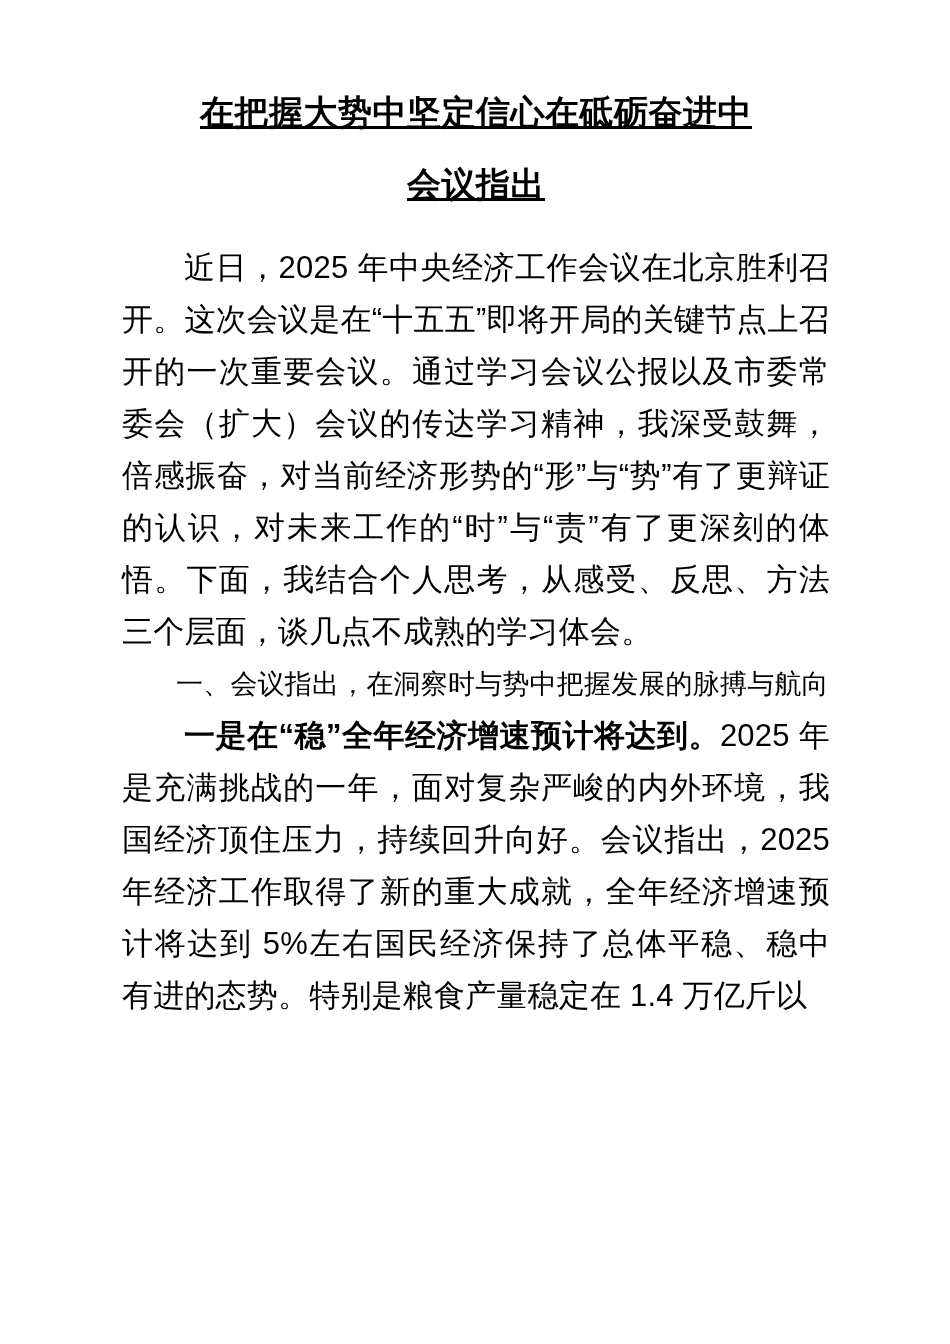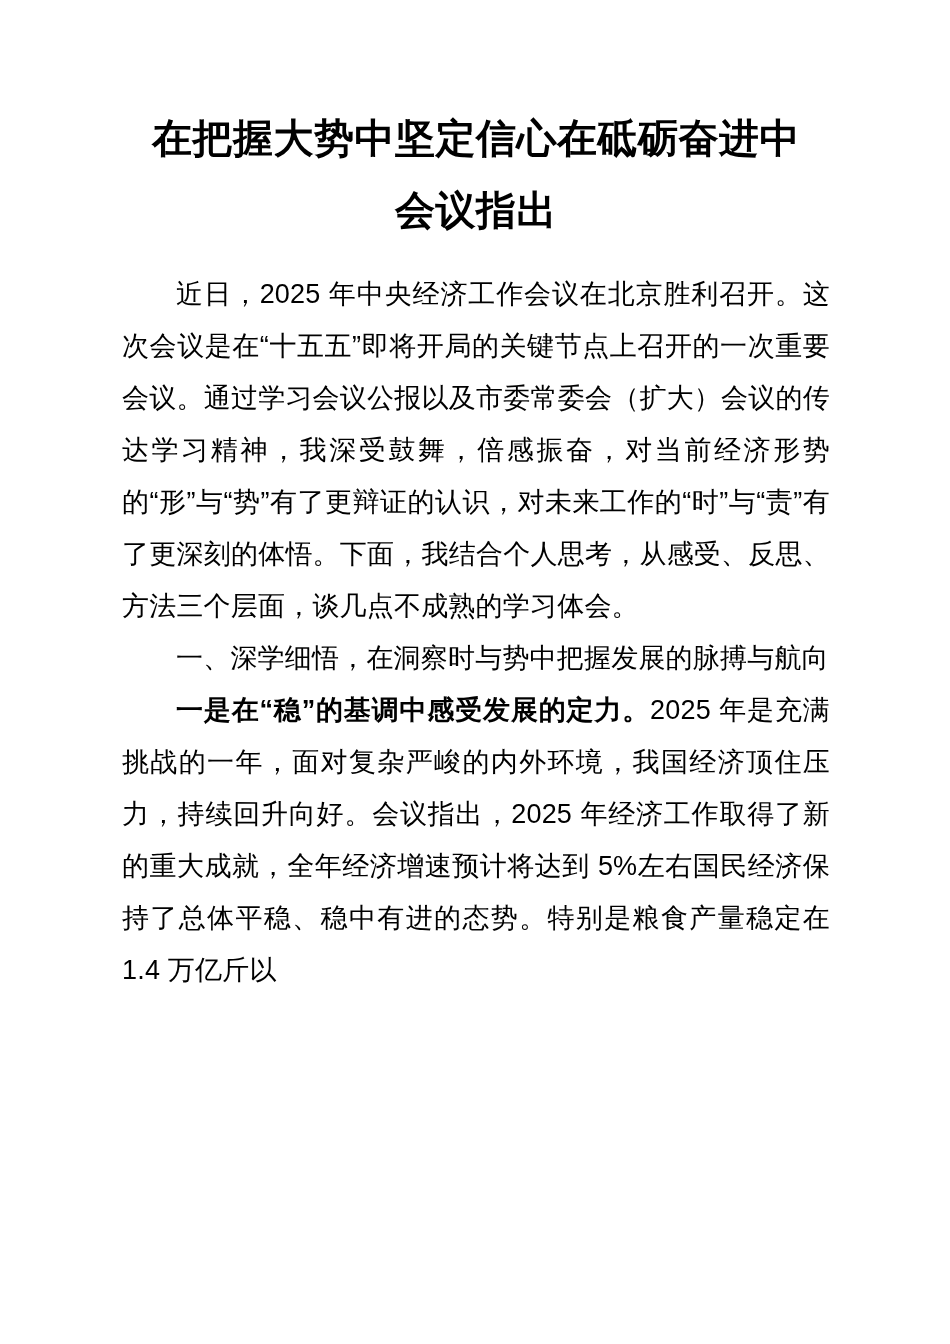--- a/index.html
+++ b/index.html
@@ -20,38 +20,39 @@
     overflow: hidden;
     box-sizing: border-box;
   }
   .content {
     position: absolute;
     left: 122px;
     top: 0;
     width: 708px;
   }
   .doc-title {
-    font-size: 40px;
+    font-size: 34px;
     font-weight: 700;
     line-height: 72px;
     text-align: center;
     letter-spacing: 0.5px;
     margin: 0;
-    padding-top: 102px;
+    padding-top: 76px;
+    text-decoration: underline;
   }
   .doc-title .title-line {
     display: block;
     white-space: nowrap;
   }
   .body-block {
     margin-top: 22px;
   }
   p.para {
     margin: 0;
-    font-size: 27px;
+    font-size: 31px;
     line-height: 52px;
     text-align: justify;
     text-justify: inter-ideograph;
     text-align-last: left;
     letter-spacing: 0.2px;
     word-break: break-all;
   }
   p.indent {
     text-indent: 2em;
   }
@@ -74,20 +75,20 @@
 
     <h1 class="doc-title">
       <span class="title-line">在把握大势中坚定信心在砥砺奋进中</span>
       <span class="title-line">会议指出</span>
     </h1>
 
     <div class="body-block">
 
       <p class="para indent">近日，2025 年中央经济工作会议在北京胜利召开。这次会议是在“十五五”即将开局的关键节点上召开的一次重要会议。通过学习会议公报以及市委常委会（扩大）会议的传达学习精神，我深受鼓舞，倍感振奋，对当前经济形势的“形”与“势”有了更辩证的认识，对未来工作的“时”与“责”有了更深刻的体悟。下面，我结合个人思考，从感受、反思、方法三个层面，谈几点不成熟的学习体会。</p>
 
-      <p class="heading-para">一、深学细悟，在洞察时与势中把握发展的脉搏与航向</p>
+      <p class="heading-para">一、会议指出，在洞察时与势中把握发展的脉搏与航向</p>
 
 
-      <p class="para indent"><span class="bold-run">一是在“稳”的基调中感受发展的定力。</span><span>2025 年是充满挑战的一年，面对复杂严峻的内外环境，我国经济顶住压力，持续回升向好。会议指出，2025 年经济工作取得了新的重大成就，全年经济增速预计将达到 5%左右国民经济保持了总体平稳、稳中有进的态势。特别是粮食产量稳定在 1.4 万亿斤以</span></p>
+      <p class="para indent"><span class="bold-run">一是在“稳”全年经济增速预计将达到。</span><span>2025 年是充满挑战的一年，面对复杂严峻的内外环境，我国经济顶住压力，持续回升向好。会议指出，2025 年经济工作取得了新的重大成就，全年经济增速预计将达到 5%左右国民经济保持了总体平稳、稳中有进的态势。特别是粮食产量稳定在 1.4 万亿斤以</span></p>
 
     </div>
   </div>
 </div>
 
 </body></html>

